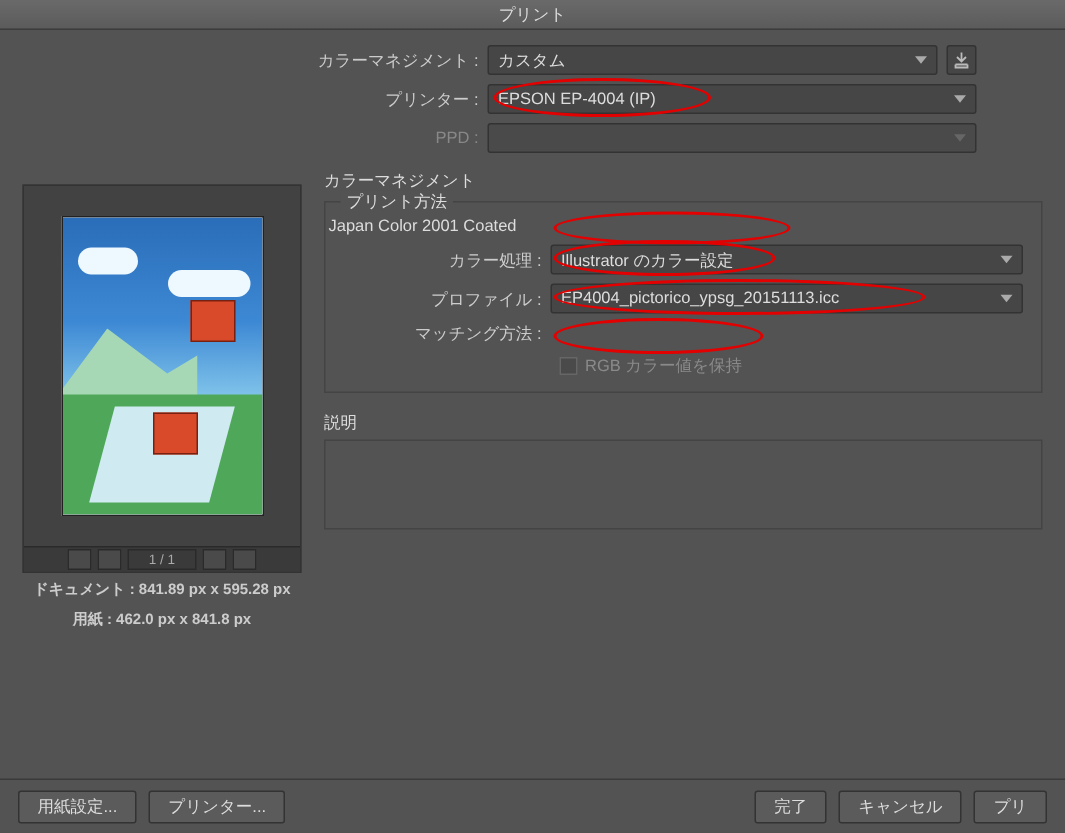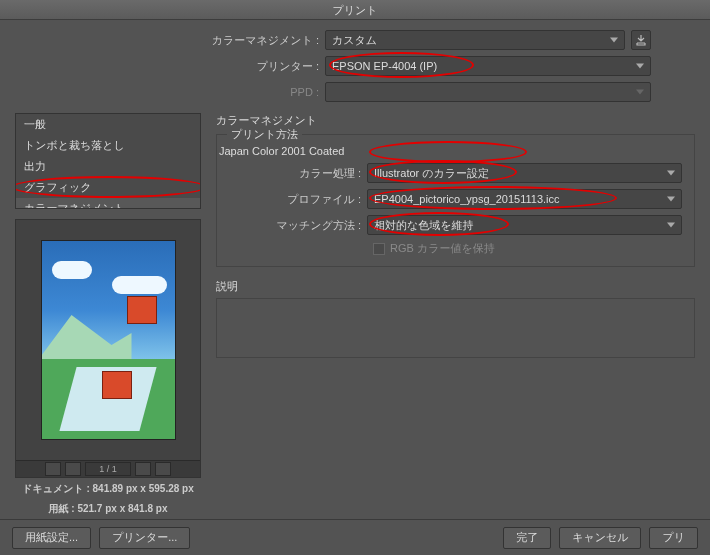--- a/index.html
+++ b/index.html
@@ -77,29 +77,20 @@
   <div class="form-row">
     <div class="form-label dim">PPD :</div>
     <div class="select disabled" style="width:326px;">
       <span></span>
     </div>
   </div>
 </div>
 
 <div class="body">
   <div class="leftcol">
-    <div class="section-list" style="position:relative;">
-      <div class="section-item">一般</div>
-      <div class="section-item">トンボと裁ち落とし</div>
-      <div class="section-item">出力</div>
-      <div class="section-item">グラフィック</div>
-      <div class="section-item highlight">カラーマネジメント</div>
-
-      <div class="redcircle" style="left:-4px; top:62px; width:194px; height:22px;"></div>
-    </div>
 
     <div class="preview-wrap">
       <div class="preview-canvas">
         <div class="artwork">
           <div class="sky"></div>
           <div class="cloud c1"></div>
           <div class="cloud c2"></div>
           <div class="mount"></div>
           <div class="road"></div>
           <div class="bldg a"></div>
@@ -111,21 +102,21 @@
         <div class="nav-btn"></div>
         <div class="pagefield">1 / 1</div>
         <div class="nav-btn"></div>
         <div class="nav-btn"></div>
       </div>
     </div>
     <div class="docinfo">
       <span>ドキュメント :</span> <span>841.89 px x 595.28 px</span>
     </div>
     <div class="docinfo">
-      <span>用紙 :</span> <span>521.7 px x 841.8 px</span>
+      <span>用紙 :</span> <span>462.0 px x 841.8 px</span>
     </div>
   </div>
 
   <div class="rightcol">
     <div class="group-title">カラーマネジメント</div>
 
     <div class="fieldset">
       <div class="fieldset-legend">プリント方法</div>
 
       <div class="form-row" style="position:relative;">
@@ -144,23 +135,20 @@
       <div class="form-row" style="position:relative;">
         <div class="form-label">プロファイル :</div>
         <div class="select" style="flex:1;">
           <span>EP4004_pictorico_ypsg_20151113.icc</span>
         </div>
         <div class="redcircle" style="left:152px; top:-3px; width:248px; height:24px;"></div>
       </div>
 
       <div class="form-row" style="position:relative;">
         <div class="form-label">マッチング方法 :</div>
-        <div class="select" style="flex:1;">
-          <span>相対的な色域を維持</span>
-        </div>
         <div class="redcircle" style="left:152px; top:-3px; width:140px; height:24px;"></div>
       </div>
 
       <div class="checkbox-row">
         <div class="chk"></div>
         <span>RGB カラー値を保持</span>
       </div>
     </div>
 
     <div class="desc-label">説明</div>

